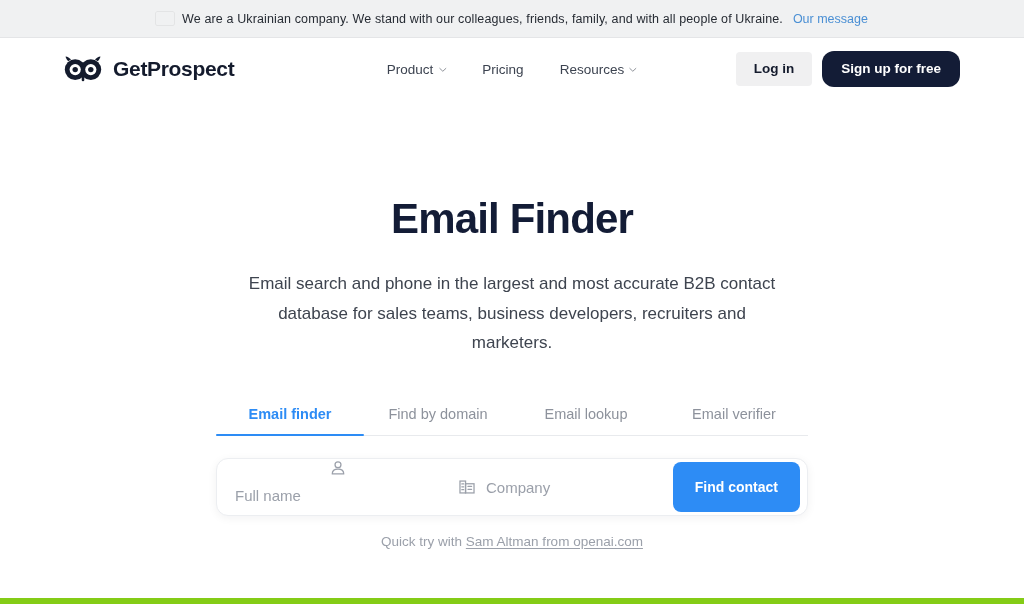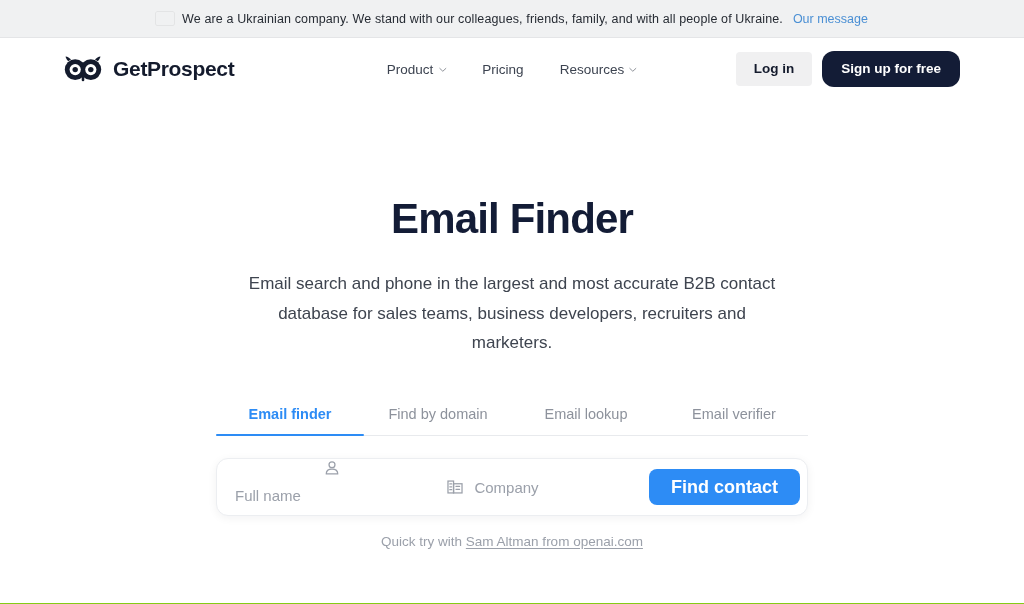--- a/index.html
+++ b/index.html
@@ -15,21 +15,21 @@
     background: #ffffff;
     color: #131c36;
     -webkit-font-smoothing: antialiased;
   }
 
   .page {
     width: 1024px;
     height: 604px;
     position: relative;
     background: #ffffff;
-    border-bottom: 1px solid #84cc16;
+    border-bottom: 6px solid #84cc16;
   }
 
   
   .banner {
     height: 38px;
     background: #f0f1f2;
     border-bottom: 1px solid #e4e5e7;
     display: flex;
     align-items: center;
     justify-content: center;
@@ -235,24 +235,24 @@
     width: 100%;
     padding: 0;
   }
   .field-input::placeholder { color: #9ba0aa; }
 
   .btn-find {
     margin-left: auto;
     background: #2d8cf5;
     border: none;
     border-radius: 8px;
-    height: 36px;
+    height: 50px;
     padding: 0 22px;
     font-family: inherit;
-    font-size: 18px;
+    font-size: 14px;
     font-weight: 700;
     color: #ffffff;
     cursor: pointer;
     white-space: nowrap;
   }
 
   .quick-try {
     margin-top: 18px;
     text-align: center;
     font-size: 13.5px;

